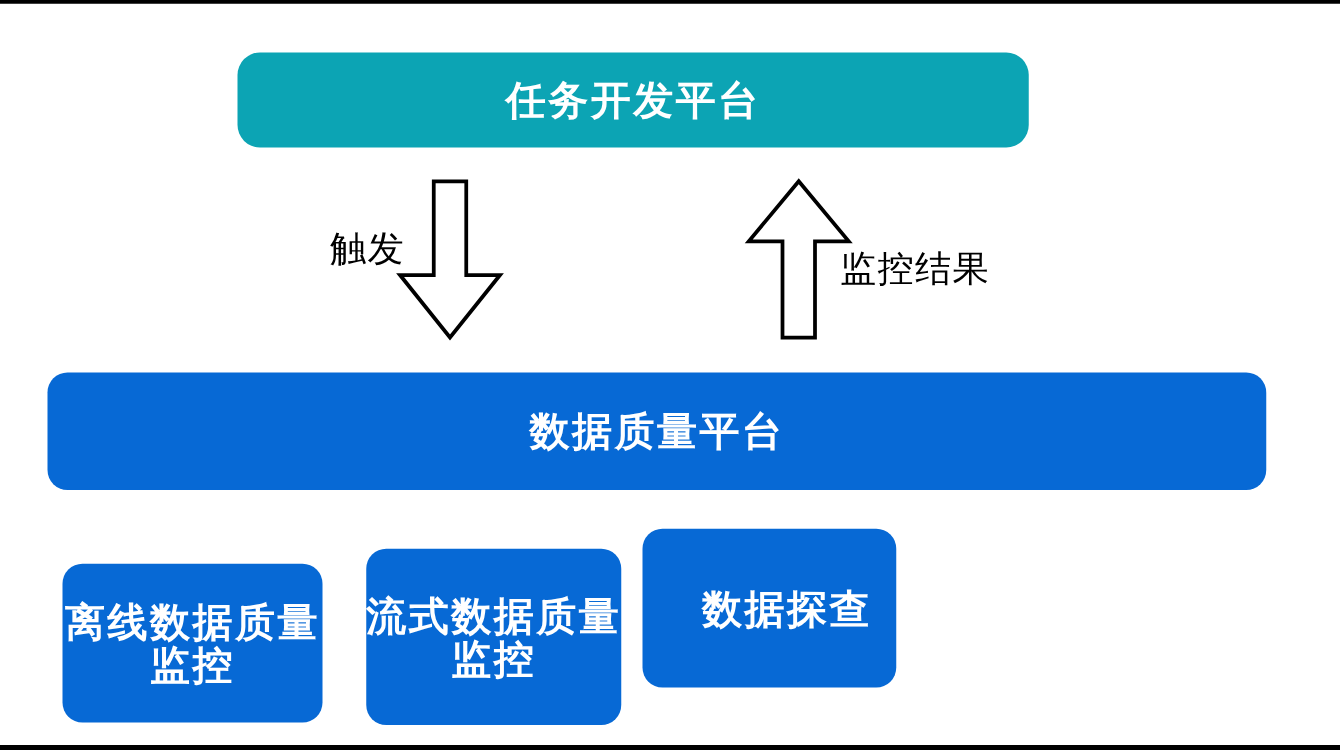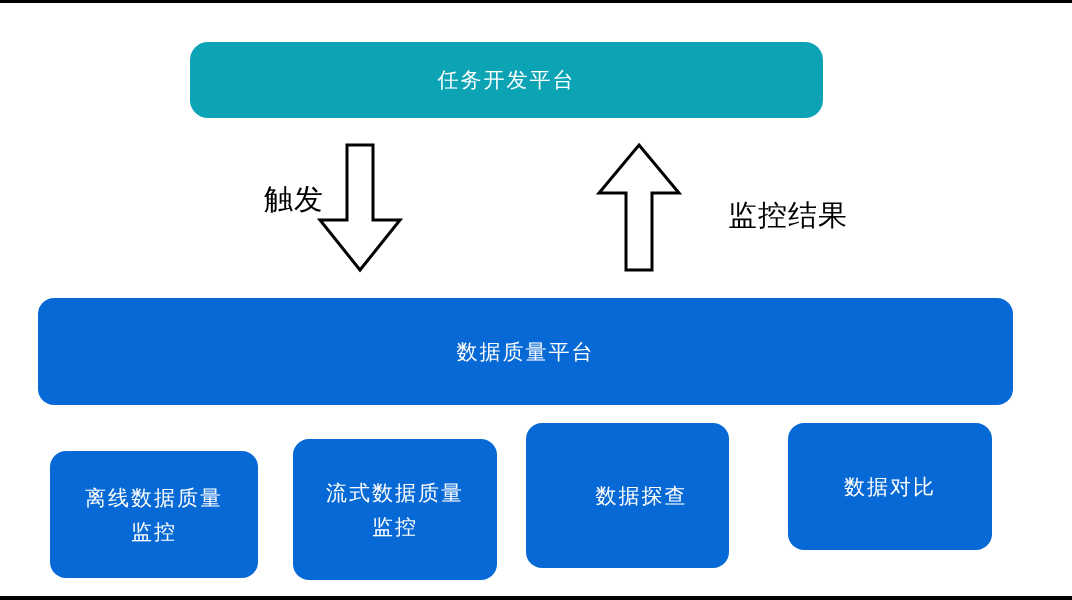--- a/index.html
+++ b/index.html
@@ -36,31 +36,31 @@
   }
   .node.teal {
     background: var(--teal, #0CA4B4);
     border-radius: 18px;
   }
   .node.blue {
     background: var(--blue, #0769D5);
     border-radius: 16px;
   }
   .node .label {
-    font-size: 21px;
-    font-weight: 400;
+    font-size: 32px;
+    font-weight: 700;
     letter-spacing: 2px;
     line-height: 34px;
     white-space: nowrap;
   }
   .top-box    { left: 190px; top: 42px;  width: 633px; height: 76px; }
-  .main-box   { left: 38px;  top: 298px; width: 975px; height: 107px; }
+  .main-box   { left: 38px;  top: 298px; width: 975px; height: 94px; }
   .module-1   { left: 50px;  top: 423px; width: 208px; height: 127px; margin-top: 28px; }
   .module-2   { left: 293px; top: 399px; width: 204px; height: 141px; margin-top: 40px; }
-  .module-3   { left: 526px; top: 423px; width: 203px; height: 145px; padding-left: 28px; }
+  .module-3   { left: 514px; top: 423px; width: 203px; height: 127px; padding-left: 28px; }
   .module-4   { left: 788px; top: 423px; width: 204px; height: 127px; }
 
   .arrow-layer {
     position: absolute;
     left: 0;
     top: 0;
     width: 1072px;
     height: 600px;
     pointer-events: none;
   }
@@ -72,21 +72,21 @@
   }
   .flow-label {
     position: absolute;
     color: var(--label-text, #000000);
     font-size: 29px;
     font-weight: 500;
     letter-spacing: 1px;
     white-space: nowrap;
   }
   .trigger-label { left: 264px; top: 180px; font-family: Liberation Serif, serif; }
-  .monitor-label { left: 728px; top: 196px; font-family: Liberation Mono, monospace; }
+  .monitor-label { left: 672px; top: 196px; font-family: Liberation Mono, monospace; }
 </style>
 </head>
 <body>
 
 <div class="stage">
 
   <div class="edge-bar top"></div>
 
   <div class="node teal top-box">
     <span class="label">任务开发平台</span>
@@ -112,19 +112,16 @@
 
   <div class="node blue module-2">
     <span class="label">流式数据质量</span>
     <span class="label">监控</span>
   </div>
 
   <div class="node blue module-3">
     <span class="label">数据探查</span>
   </div>
 
-  <div class="node blue module-4">
-    <span class="label">数据对比</span>
-  </div>
 
   <div class="edge-bar bottom"></div>
 
 </div>
 
 </body></html>

